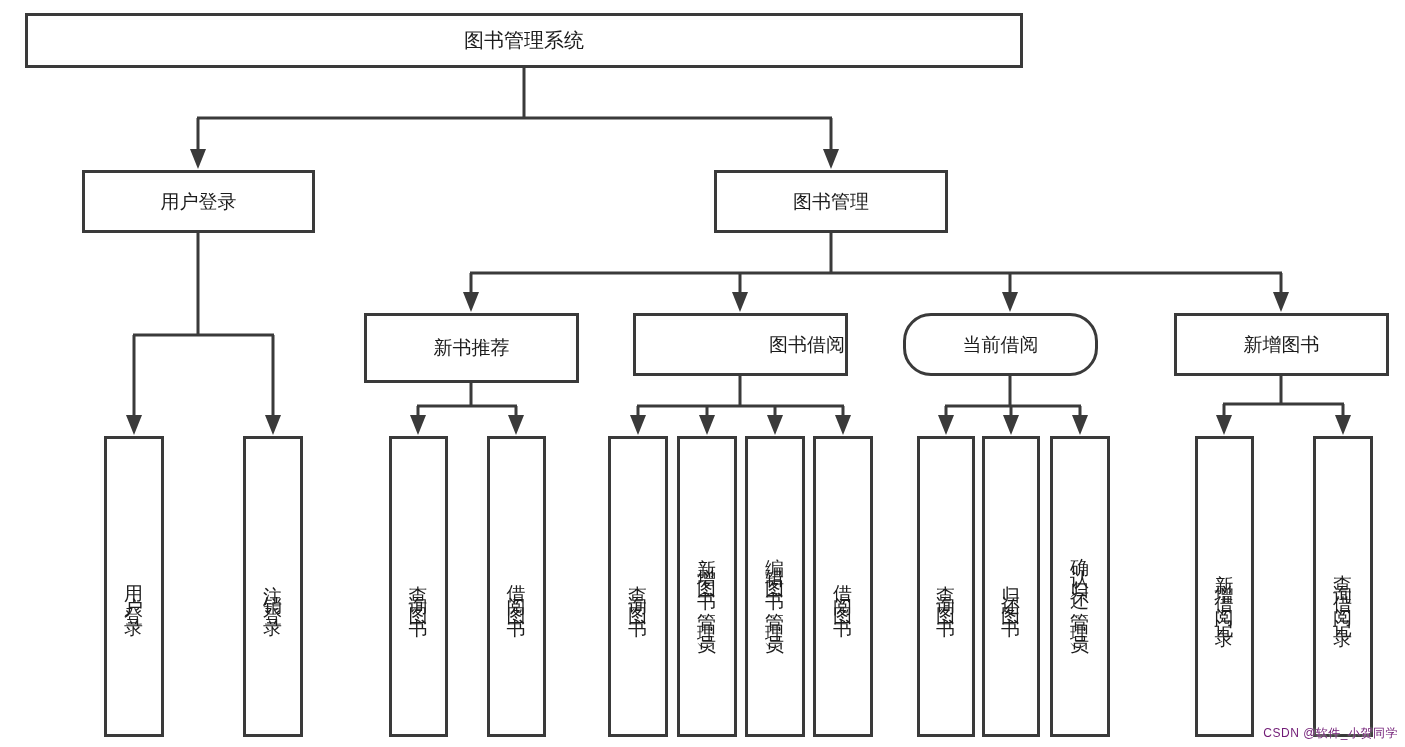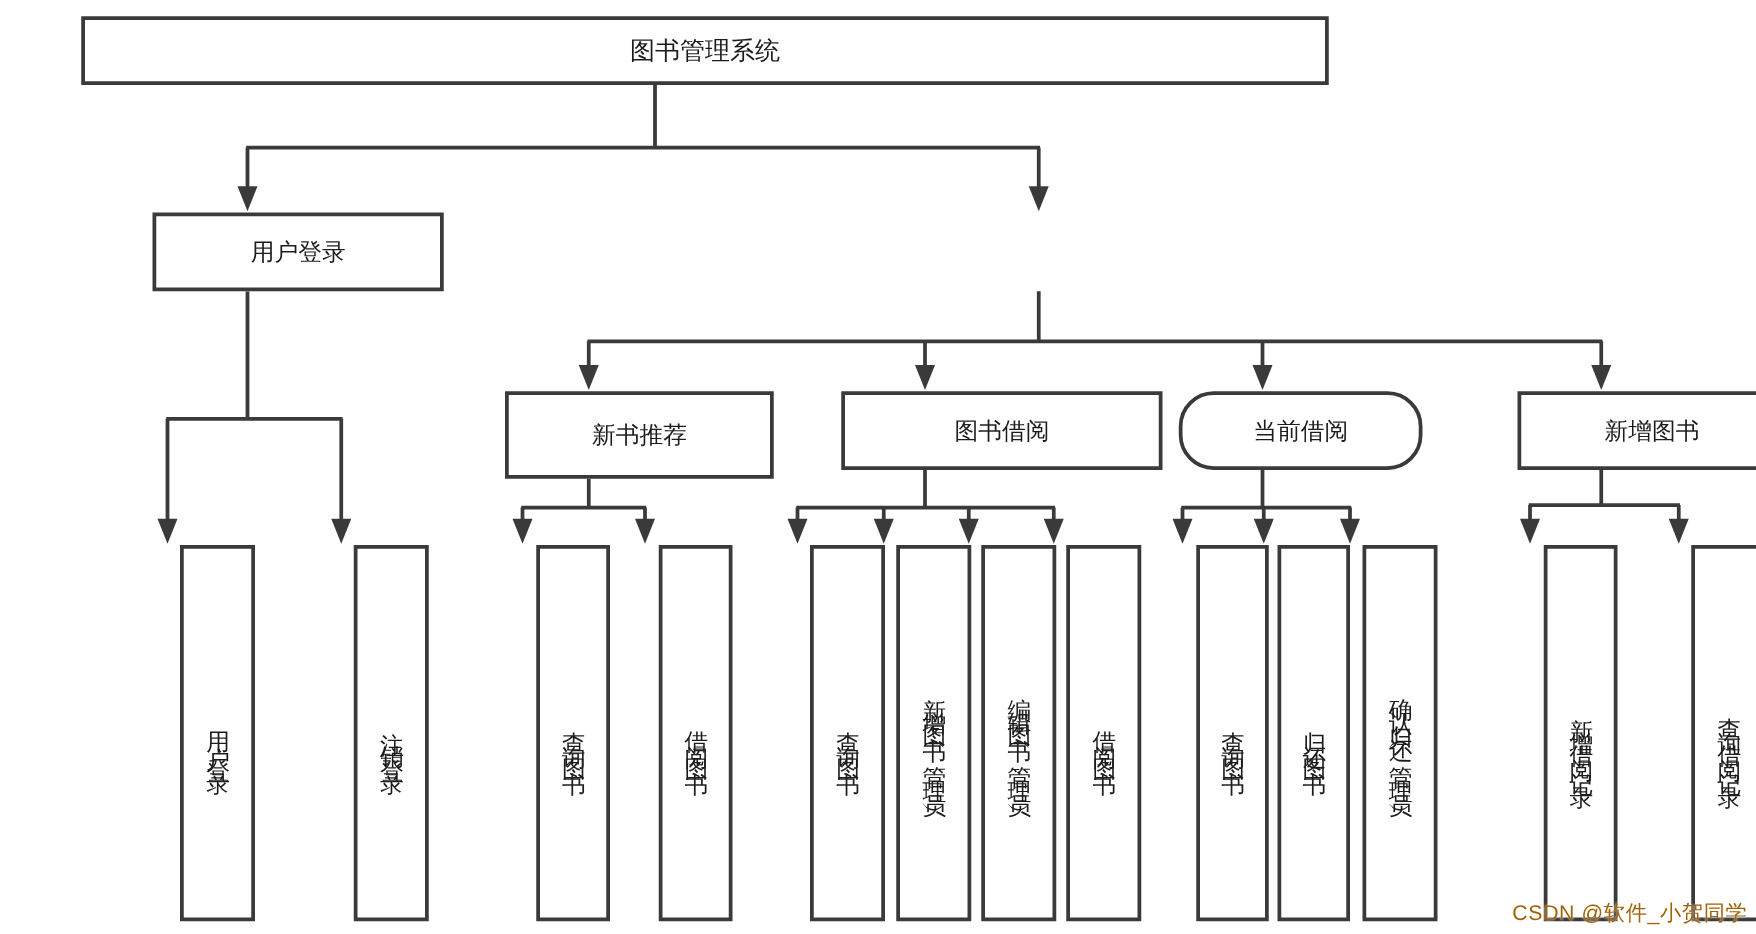--- a/index.html
+++ b/index.html
@@ -27,21 +27,20 @@
   .box {
     position: absolute;
     box-sizing: border-box;
     background: #ffffff;
     border: 2px solid #3a3a3a;
     display: flex;
     align-items: center;
     justify-content: center;
     text-align: center;
     color: #1c1c1c;
-    margin-left: 40px;
   }
   .root {
     border-width: 3px;
     font-size: 20px;
   }
   .l2, .l3 {
     border-width: 3px;
     font-size: 19px;
   }
   .leaf {
@@ -53,22 +52,22 @@
     text-orientation: mixed;
     letter-spacing: 11px;
     line-height: 1;
     margin-bottom: -11px; 
     white-space: nowrap;
   }
   .watermark {
     position: absolute;
     right: 7px;
     bottom: 5px;
-    font-size: 17px;
-    color: #a16207;
+    font-size: 12px;
+    color: #701a75;
     text-shadow: 0 0 2px #ffffff;
     letter-spacing: 0.5px;
   }
 </style>
 </head>
 <body>
 
 <div id="stage">
 
   <svg class="connectors" viewBox="0 0 1405 747" xmlns="http://www.w3.org/2000/svg">
@@ -118,25 +117,28 @@
     </g>
   </svg>
 
   <div class="box root" style="left:25px; top:13px; width:998px; height:55px;">
     <span>图书管理系统</span>
   </div>
 
   <div class="box l2" style="left:82px; top:170px; width:233px; height:63px;">
     <span>用户登录</span>
   </div>
+  <div class="box l2" style="left:714px; top:170px; width:234px; height:63px;">
+    <span>图书管理</span>
+  </div>
 
   <div class="box l3" style="left:364px; top:313px; width:215px; height:70px;">
     <span>新书推荐</span>
   </div>
-  <div class="box l3" style="left:633px; top:313px; width:257px; height:63px;">
+  <div class="box l3" style="left:633px; top:313px; width:215px; height:63px;justify-content:flex-end;">
     <span>图书借阅</span>
   </div>
   <div class="box l3" style="left:903px; top:313px; width:195px; height:63px;border-radius:28px;">
     <span>当前借阅</span>
   </div>
   <div class="box l3" style="left:1174px; top:313px; width:215px; height:63px;">
     <span>新增图书</span>
   </div>
 
   <div class="box leaf" style="left:104px; top:436px; width:60px; height:301px;">

